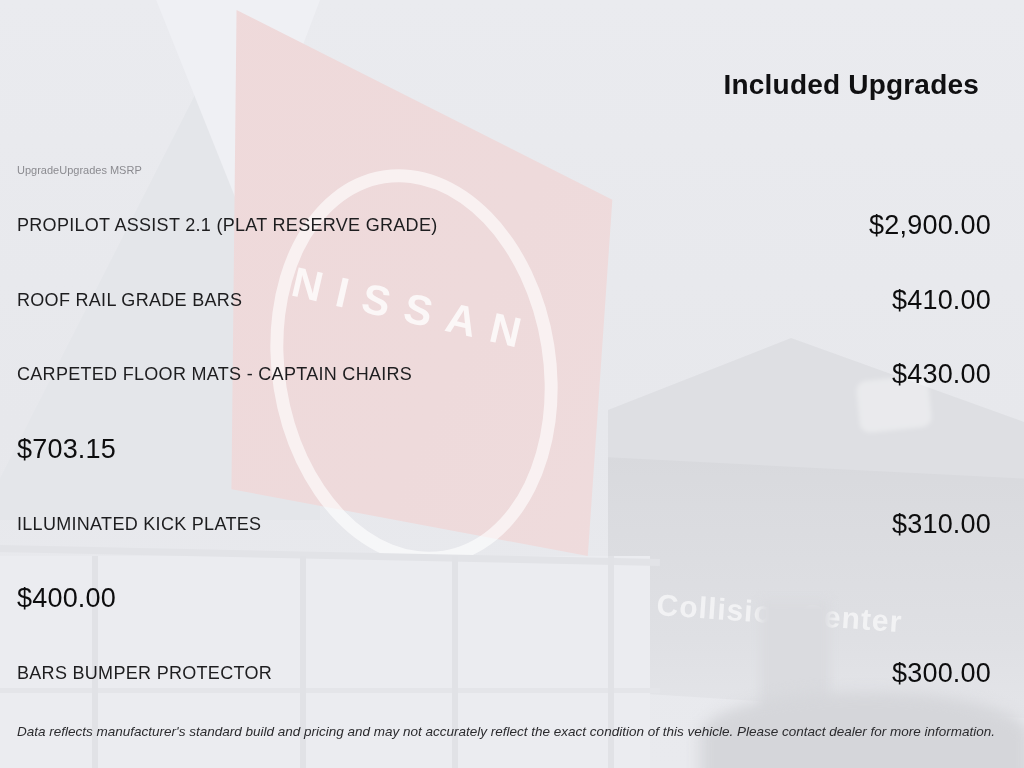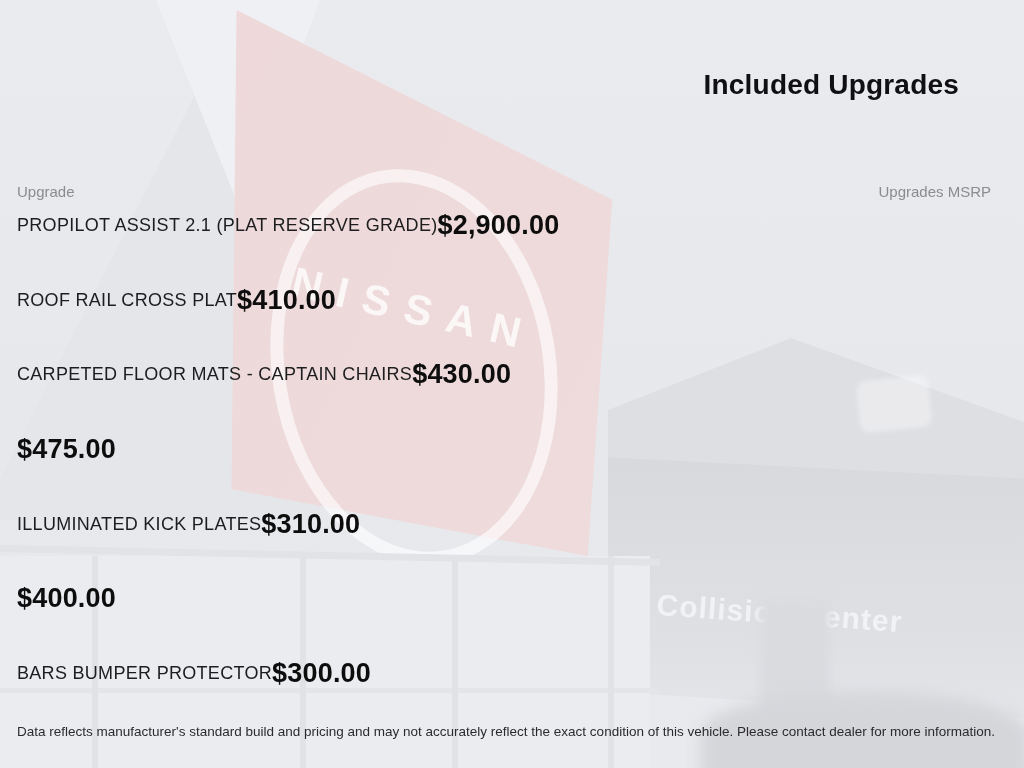--- a/index.html
+++ b/index.html
@@ -65,46 +65,46 @@
   
   .bg-car { left:700px; top:692px; width:330px; height:90px;
     border-radius:48% 48% 0 0; background:#d5d6da; filter:blur(7px); }
   .bg-rack { left:760px; top:600px; width:70px; height:168px;
     background:#dadbdf; filter:blur(5px); }
 
   
   .content { position:absolute; inset:0; z-index:1; }
 
   .title {
-    position:absolute; top:50px; right:65px;
+    position:absolute; top:50px; right:45px;
     font-size:28px; font-weight:bold; color:#101012;
     letter-spacing:0.2px;
   }
 
   .col-headers {
     position:absolute; left:17px; right:33px; top:161px; height:18px;
-    display:flex; justify-content:space-between; align-items:center;
-    font-size:15px; color:#8b8b90;margin-top:21px;
+    display:flex; justify-content:flex-start; align-items:center;
+    font-size:11px; color:#8b8b90;
   }
 
   .rows { position:absolute; left:17px; right:33px; top:188px; }
   .row {
     height:74.7px;
-    display:flex; align-items:center;
+    display:flex; justify-content:space-between; align-items:center;
   }
   .row .upgrade-name {
     font-size:18px; color:#1d1d1f; letter-spacing:0.3px;
   }
   .row .upgrade-price {
-    font-size:27px; font-weight:bold; color:#0d0d0e; letter-spacing:0.2px;
+    font-size:27px; font-weight:normal; color:#0d0d0e; letter-spacing:0.2px;
   }
 
   .disclaimer {
     position:absolute; left:17px; top:710px; width:980px;
-    font-size:13.5px; color:#2b2b2e;
+    font-size:13.5px; font-style:italic; color:#2b2b2e;
   }
 </style>
 </head>
 <body>
 
 <div class="page">
 
   <div class="bg">
     <div class="bg-base"></div>
     <div class="bg-building-face"></div>
@@ -135,29 +135,29 @@
       <span>Upgrade</span>
       <span>Upgrades MSRP</span>
     </div>
 
     <div class="rows" id="rows">
         <div class="row">
         <span class="upgrade-name">PROPILOT ASSIST 2.1 (PLAT RESERVE GRADE)</span>
         <span class="upgrade-price">$2,900.00</span>
       </div>
         <div class="row">
-        <span class="upgrade-name">ROOF RAIL CROSS PLAT</span>
+        <span class="upgrade-name">ROOF RAIL GRADE BARS</span>
         <span class="upgrade-price">$410.00</span>
       </div>
         <div class="row">
         <span class="upgrade-name">CARPETED FLOOR MATS - CAPTAIN CHAIRS</span>
         <span class="upgrade-price">$430.00</span>
       </div>
         <div class="row">
-        <span class="upgrade-price">$475.00</span>
+        <span class="upgrade-price">$703.15</span>
       </div>
         <div class="row">
         <span class="upgrade-name">ILLUMINATED KICK PLATES</span>
         <span class="upgrade-price">$310.00</span>
       </div>
         <div class="row">
         <span class="upgrade-price">$400.00</span>
       </div>
         <div class="row">
         <span class="upgrade-name">BARS BUMPER PROTECTOR</span>

